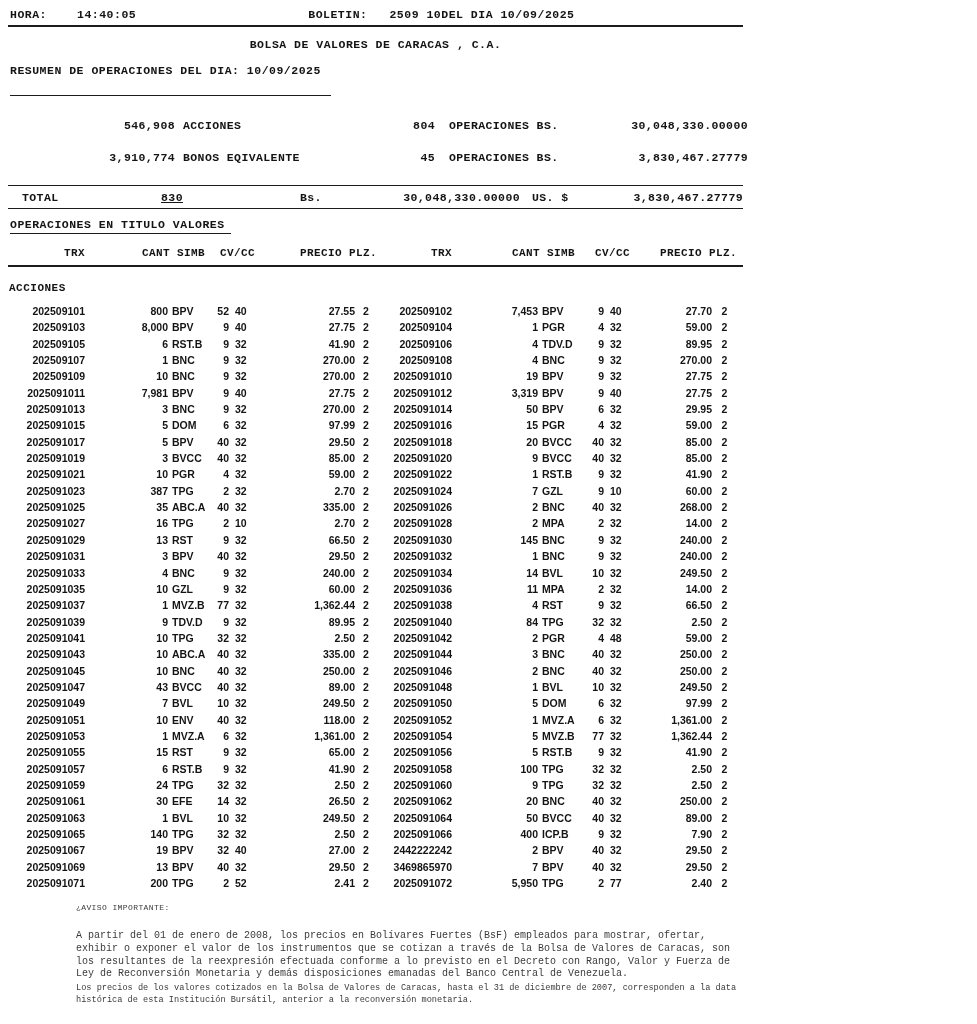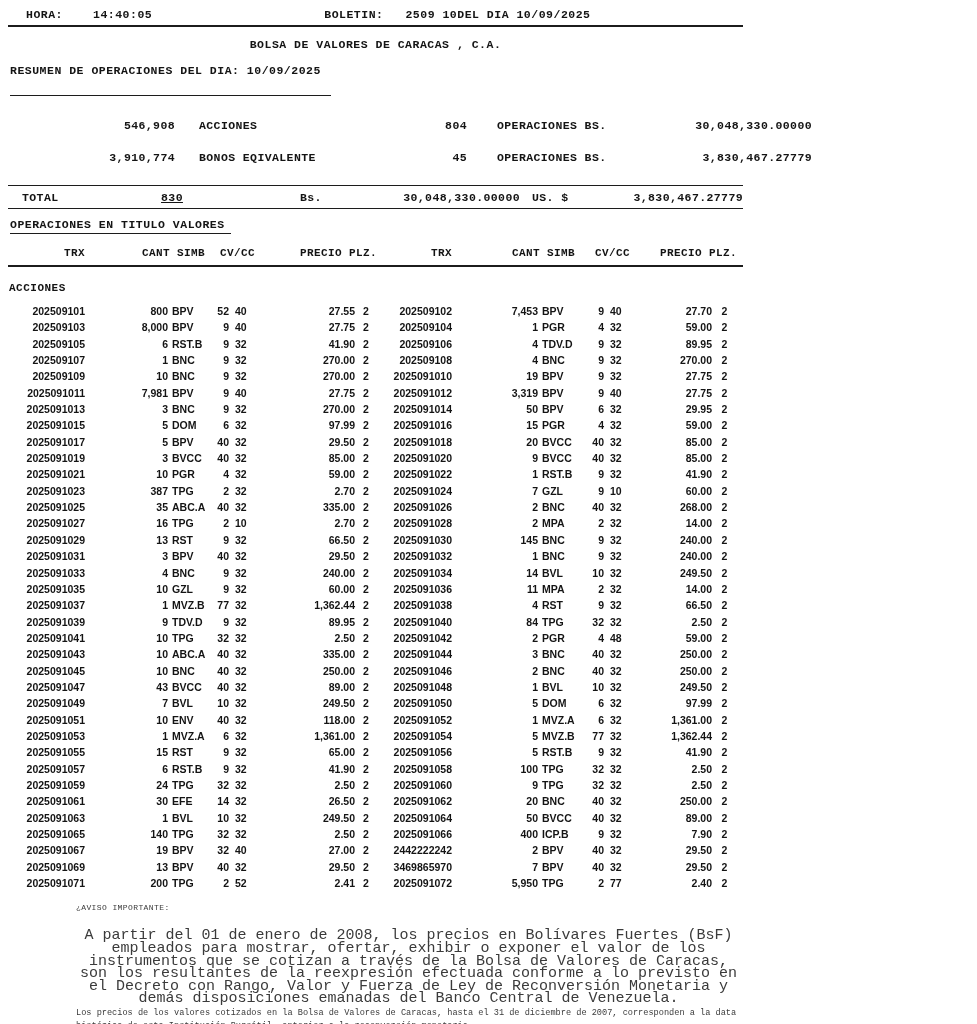--- a/index.html
+++ b/index.html
@@ -6,37 +6,37 @@
   body {
     width:977px; height:1024px; overflow:hidden;
     font-family:"Liberation Mono", monospace;
     color:#141414;
     -webkit-font-smoothing:antialiased;
   }
   .page { position:relative; padding:8px 0 0 8px; width:969px; }
 
   
   .toprow { display:flex; align-items:baseline; font-weight:bold; font-size:11.5px; letter-spacing:0.5px; }
-  .hora-label { margin-left:18px; }
+  .hora-label { margin-left:2px; }
   .hora-value { margin-left:30px; }
   .boletin-label { margin-left:172px; }
   .boletin-value { margin-left:22px; }
 
   .rule { width:735px; border-top:2px solid #1c1c1c; margin-top:4px; }
   .rule.thin { border-top-width:1.6px; }
 
   .doc-title { width:735px; text-align:center; font-weight:bold; font-size:11.5px; letter-spacing:0.5px; margin-top:11px; }
 
   .resumen { display:inline-block; font-weight:bold; font-size:11.5px; letter-spacing:0.5px;
              margin-top:13px; margin-left:2px; padding-right:10px; padding-bottom:18px;
              border-bottom:1.6px solid #1c1c1c; }
 
   
   .sumrow { display:grid; grid-template-columns:167px 233px 27px 144px 169px;
-            font-weight:bold; font-size:11.5px; letter-spacing:0.4px; margin-top:19px;gap:16px; }
+            font-weight:bold; font-size:11.5px; letter-spacing:0.4px; margin-top:19px; }
   .sumrow.first { margin-top:23px; }
   .sum-qty { text-align:right; }
   .sum-label { text-align:left; padding-left:8px; }
   .sum-ops { text-align:right; }
   .sum-opslabel { text-align:left; padding-left:14px; }
   .sum-amount { text-align:right; }
 
   .total-rule-top { margin-top:21px; }
   .totalrow { display:grid; grid-template-columns:84px 160px 130px 138px 67px 156px;
               font-weight:bold; font-size:11.5px; letter-spacing:0.4px; padding:5px 0 4px 0; }
@@ -75,21 +75,21 @@
   .c.simb { text-align:left; padding-left:4px; }
   .c.cv { text-align:right; }
   .c.cc { text-align:left; padding-left:6px; }
   .c.precio { text-align:right; }
   .c.plz { text-align:center; }
 
   
   .footer { margin-left:68px; margin-top:12px; width:665px;
             font-family:"Liberation Mono", monospace; color:#3b3b3b; }
   .aviso-title { font-size:8px; letter-spacing:0.4px; }
-  .aviso-p1 { margin-top:18px; font-size:15px; line-height:12.6px;text-align:center; }
+  .aviso-p1 { margin-top:18px; font-size:10px; line-height:12.6px; }
   .aviso-p2 { margin-top:1px; font-size:8.6px; line-height:12.6px; }
 </style>
 </head>
 <body>
 
 <div class="page">
 
   <div class="toprow">
     <span class="hora-label">HORA:</span>
     <span class="hora-value">14:40:05</span>

